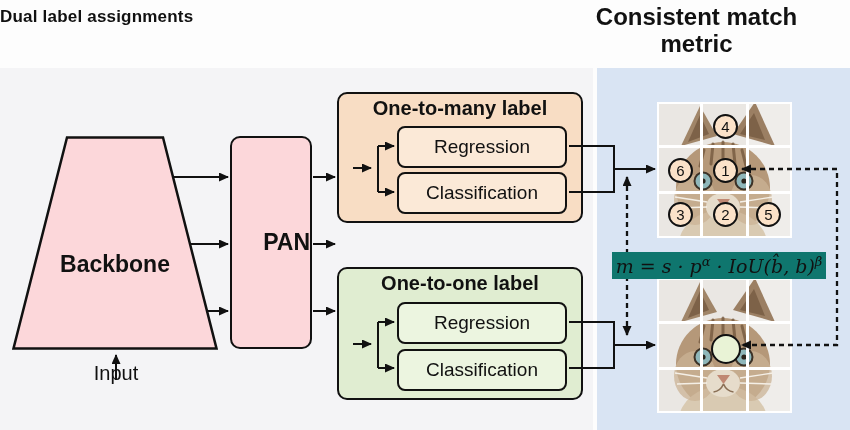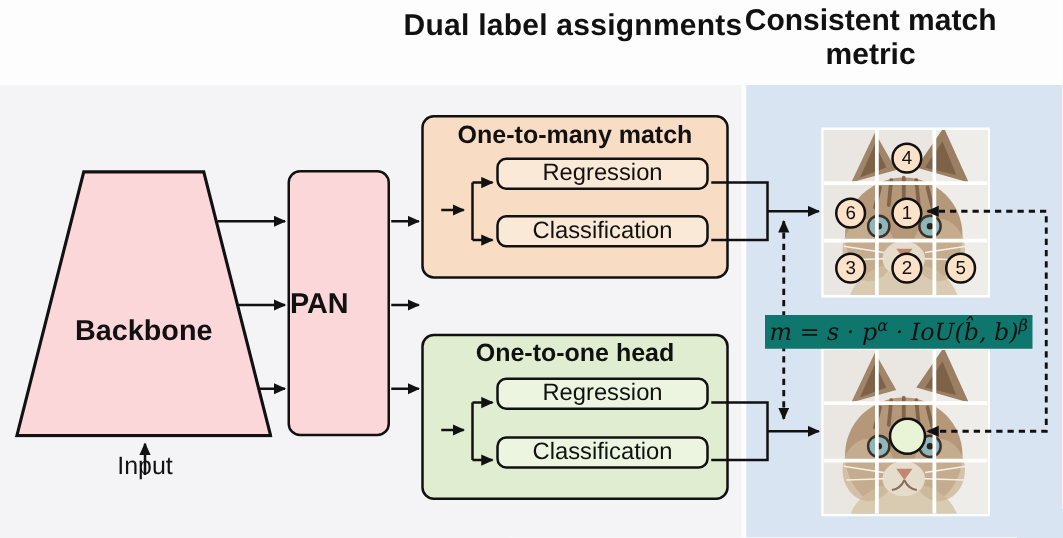--- a/index.html
+++ b/index.html
@@ -6,49 +6,49 @@
   html,body { width:850px; height:430px; }
   body {
     position:relative;
     background:#fdfdfd;
     font-family:"Liberation Sans", sans-serif;
     color:#111;
     overflow:hidden;
   }
   .title-left {
     position:absolute; left:0; top:7px; width:594px;
-    text-align:right; font-weight:bold; font-size:24px; letter-spacing:.2px;
+    text-align:left; font-weight:bold; font-size:17px; letter-spacing:.2px;
   }
   .title-right {
     position:absolute; left:584px; top:3px; width:225px;
     text-align:center; font-weight:bold; font-size:24px; line-height:27px;
   }
   .panel-gray { position:absolute; left:0; top:68px; width:593px; height:362px; background:#f4f4f6; }
   .panel-blue { position:absolute; left:597px; top:68px; width:253px; height:362px; background:#d9e4f3; }
 
   .backbone { position:absolute; left:12px; top:136px; width:206px; height:214px; z-index:10; }
   .backbone svg { position:absolute; inset:0; }
   .backbone .lbl {
     position:absolute; inset:0; display:flex; align-items:center; justify-content:center;
     font-weight:bold; font-size:23px;margin-top:43px;
   }
   .pan-box {
     position:absolute; left:230px; top:136px; width:82px; height:213px; z-index:10;
     background:#fcd7da; border:2.5px solid #111; border-radius:10px;
-    display:flex; align-items:center; justify-content:flex-start;
+    display:flex; align-items:center; justify-content:flex-end;
     font-weight:bold; font-size:23px;
   }
   .input-label { position:absolute; left:66px; top:362px; width:100px; text-align:center; font-size:20px; z-index:10; }
 
   .head-panel { position:absolute; left:337px; width:246px; border:2.5px solid #111; border-radius:10px; z-index:10; }
   .head-panel.otm { top:92px;  height:131px; background:#f8ddc4; }
   .head-panel.oto { top:267px; height:133px; background:#e0edd1; }
   .head-title { text-align:center; font-weight:bold; font-size:20px; margin-top:3px; line-height:22px; }
   .sub-box {
-    position:absolute; left:58px; width:170px; height:26px;
+    position:absolute; left:58px; width:170px; height:42px;
     border:2px solid #111; border-radius:8px;
     display:flex; align-items:center; justify-content:center; font-size:19px;
   }
   .otm .sub-box { background:#fbe9d7; }
   .oto .sub-box { background:#ecf5e0; }
   .otm .r-box { top:32px; } .otm .c-box { top:78px; }
   .oto .r-box { top:33px; } .oto .c-box { top:80px; }
 
   .cell-grid { position:absolute; left:657px; width:135px; border:2px solid #fff; z-index:10; overflow:hidden; }
   .grid-top { top:102px; height:136px; }
@@ -123,27 +123,27 @@
   <div class="lbl">Backbone</div>
 </div>
 
 <div class="pan-box">
   <span>PAN</span>
 </div>
 
 <div class="input-label">Input</div>
 
 <div class="head-panel otm">
-  <div class="head-title">One-to-many match</div>
+  <div class="head-title">One-to-many label</div>
   <div class="sub-box r-box">Regression</div>
   <div class="sub-box c-box">Classification</div>
 </div>
 
 <div class="head-panel oto">
-  <div class="head-title">One-to-one head</div>
+  <div class="head-title">One-to-one label</div>
   <div class="sub-box r-box">Regression</div>
   <div class="sub-box c-box">Classification</div>
 </div>
 
 <div class="cell-grid grid-top">
   <svg class="cat" viewBox="0 0 135 136" preserveAspectRatio="none">
       <use href="#cat-sym"></use>
     </svg>
   <div class="gl v v1"></div>
   <div class="gl v v2"></div>

